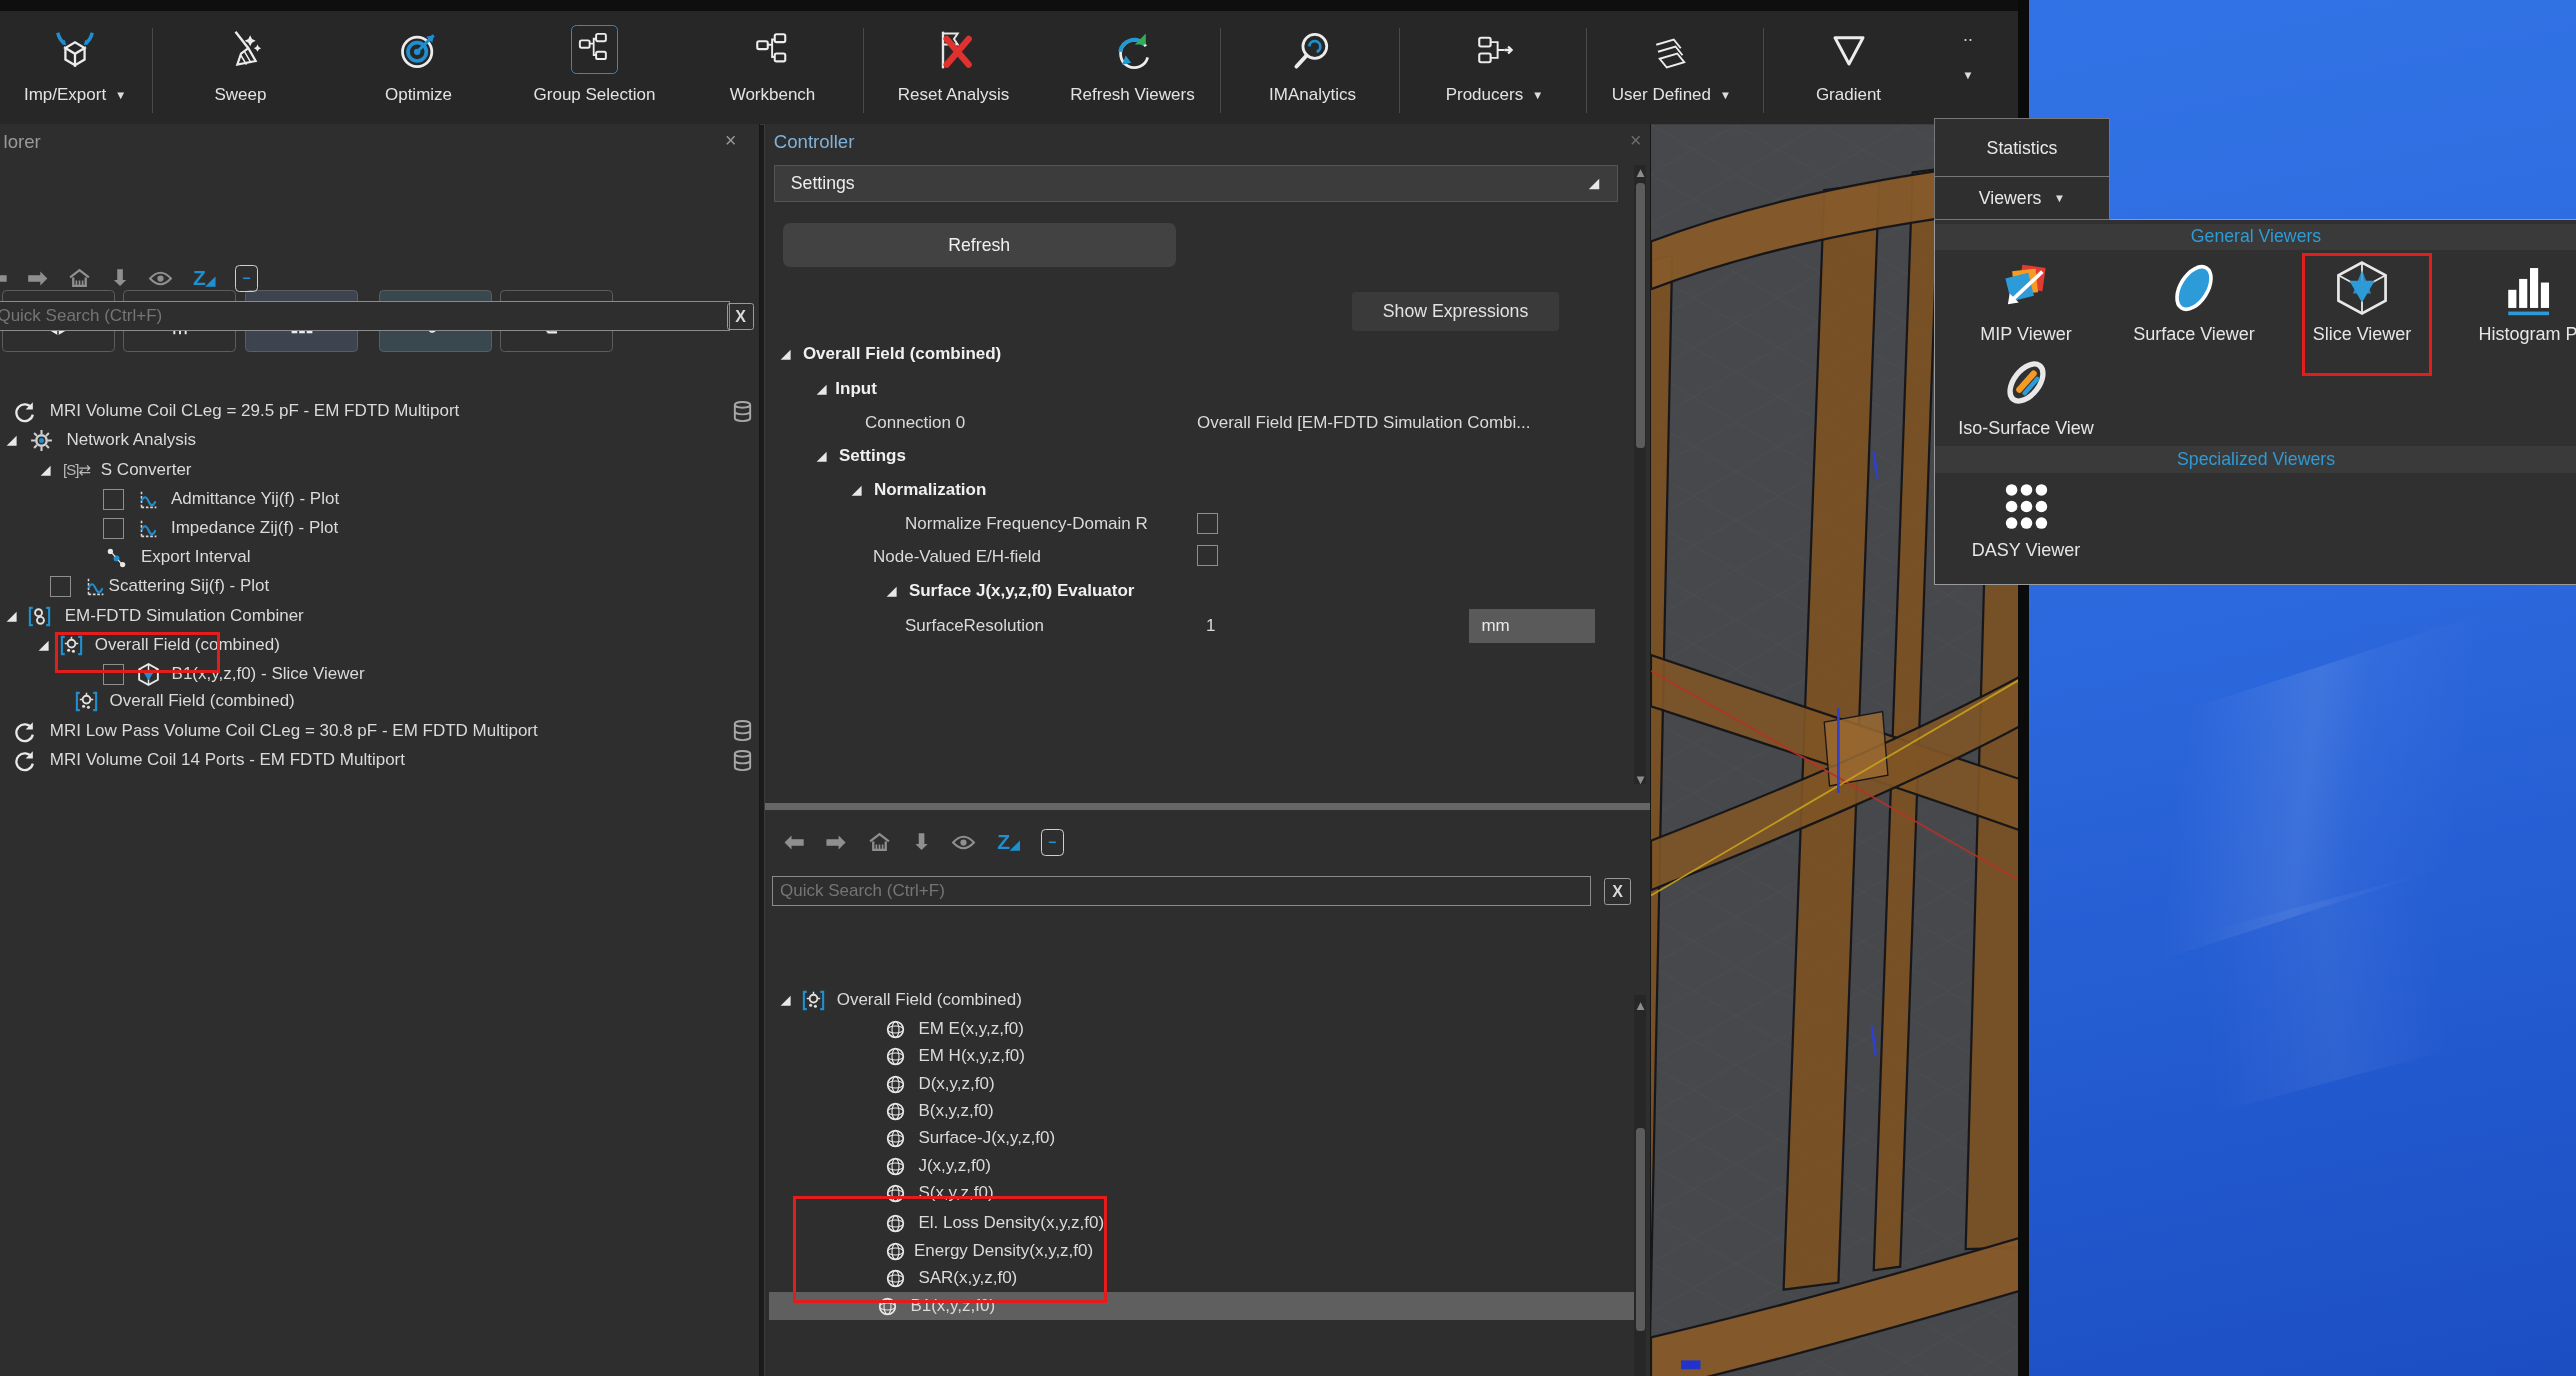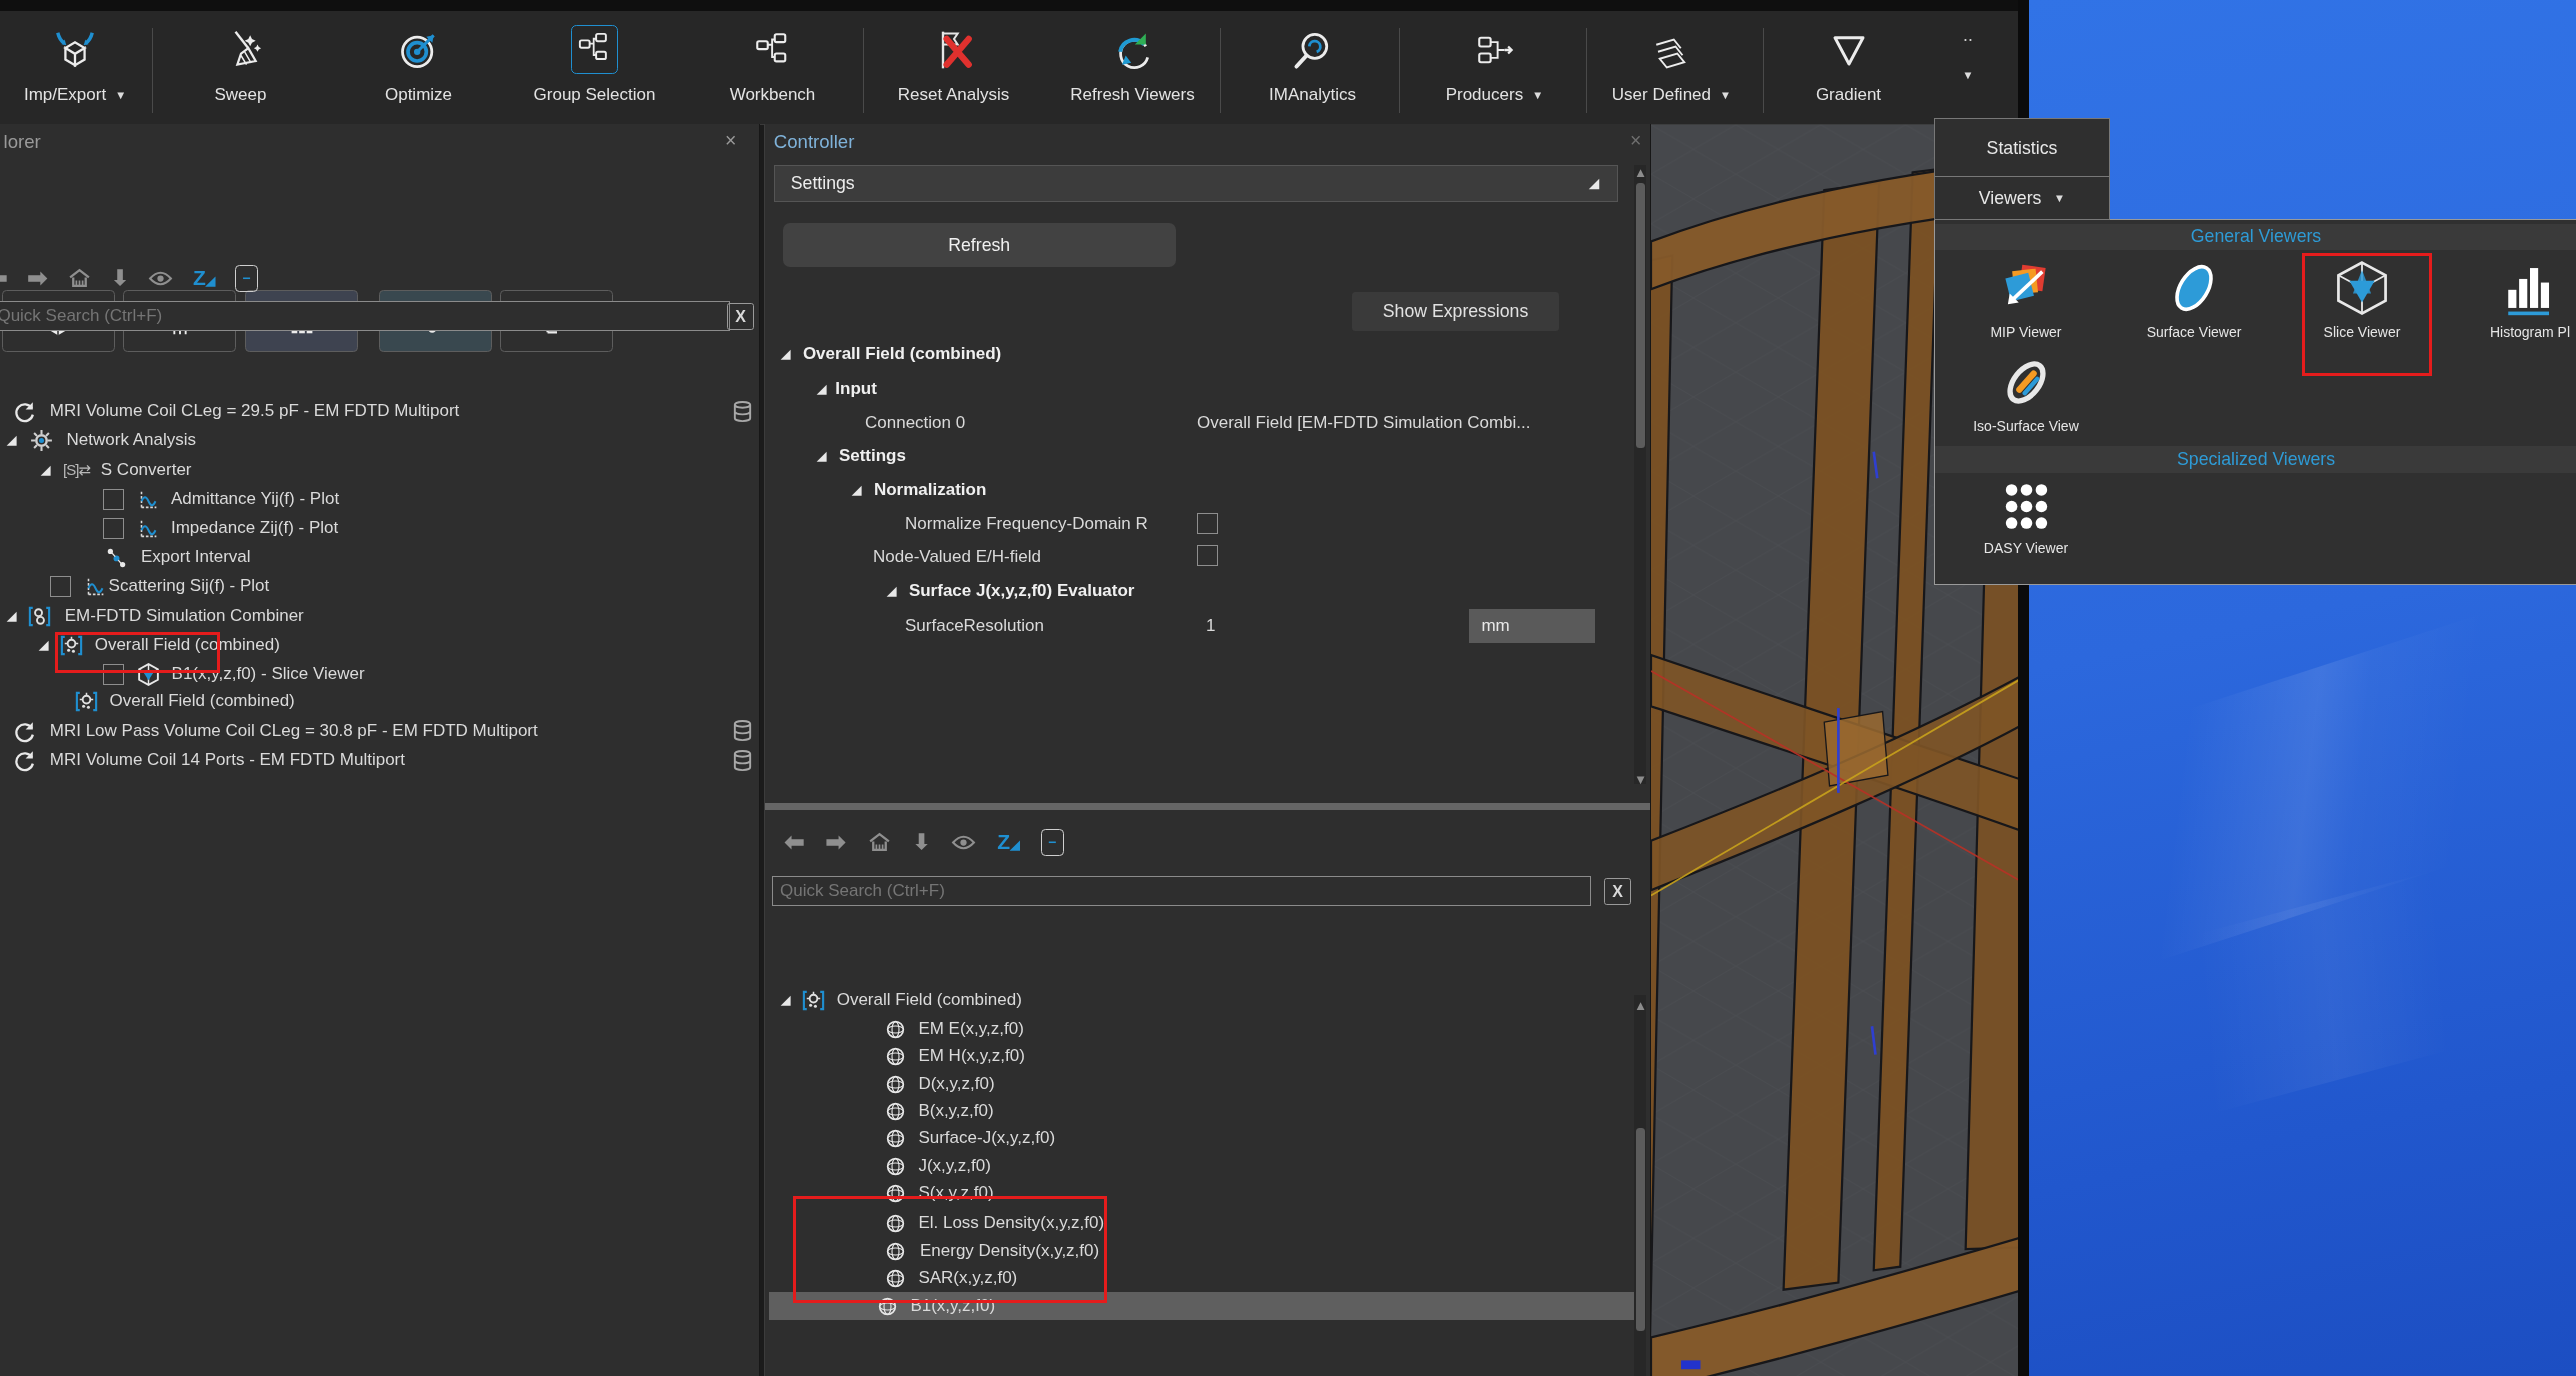--- a/index.html
+++ b/index.html
@@ -44,21 +44,21 @@
   .scroll{position:absolute;width:12.4px;background:#272727;}
   .thumb{position:absolute;width:8.8px;left:1.8px;background:#5c5c5c;border-radius:3.5px;}
   .sarrow{color:#8d8d8d;font-size:13.3px;position:absolute;}
   .selrow{position:absolute;background:#5f5f5f;}
   
   #statsbtn,#viewersbtn{background:#2f2f2f;border:0.9px solid #787878;color:#e8e8e8;font-size:17.7px;
         display:flex;align-items:center;justify-content:center;gap:12.4px;z-index:30;}
   #popup{left:1934px;top:219px;width:642px;height:364px;background:#303030;border:1.8px solid #9a9a9a;z-index:25;}
   .sect{position:absolute;left:0;width:100%;height:26.5px;background:#3a3a3a;display:flex;align-items:center;justify-content:center;
         font-size:17.7px;color:#2e9bd6;}
-  .vitem{position:absolute;width:150px;display:flex;flex-direction:column;align-items:center;gap:7px;color:#e6e6e6;font-size:14px;}
+  .vitem{position:absolute;width:150px;display:flex;flex-direction:column;align-items:center;gap:7px;color:#e6e6e6;font-size:18px;}
   
   .redbox{position:absolute;border:3.5px solid #e51c1c;z-index:40;}
   
   #desktop{left:2020px;top:0;width:556px;height:1376px;background:linear-gradient(168deg,#3173e6 0%,#2c68dd 45%,#2157cd 80%,#1c4ec2 100%);}
   #desktop .streak1{position:absolute;left:-35px;top:672px;width:672px;height:230px;
      background:linear-gradient(115deg,transparent 30%,rgba(255,255,255,.10) 48%,rgba(255,255,255,.04) 55%,transparent 70%);
      transform:rotate(-18deg);}
   #desktop .streak2{position:absolute;left:0px;top:902px;width:619px;height:177px;
      background:linear-gradient(100deg,transparent 30%,rgba(255,255,255,.06) 50%,transparent 68%);transform:rotate(-15deg);}
   #winedge{left:2018px;top:0;width:10.6px;height:1376px;background:#0b0b0b;z-index:5;}
@@ -686,21 +686,21 @@
   <div class="trow" style="left:120px;top:1086px">
       <svg class="i" viewBox="0 0 24 24" width="21" height="21">
         <use href="#sym-sphere"></use>
       </svg>
       <span style="margin-left:12.4px">El. Loss Density(x,y,z,f0)</span>
     </div>
   <div class="trow" style="left:120px;top:1114px">
       <svg class="i" viewBox="0 0 24 24" width="21" height="21">
         <use href="#sym-sphere"></use>
       </svg>
-      <span style="margin-left:14px">Energy Density(x,y,z,f0)</span>
+      <span style="margin-left:8px">Energy Density(x,y,z,f0)</span>
     </div>
   <div class="trow" style="left:120px;top:1141px">
       <svg class="i" viewBox="0 0 24 24" width="21" height="21">
         <use href="#sym-sphere"></use>
       </svg>
       <span style="margin-left:12.4px">SAR(x,y,z,f0)</span>
     </div>
   <div class="trow" style="left:112px;top:1169px">
       <svg class="i" viewBox="0 0 24 24" width="21" height="21">
         <use href="#sym-sphere"></use>

